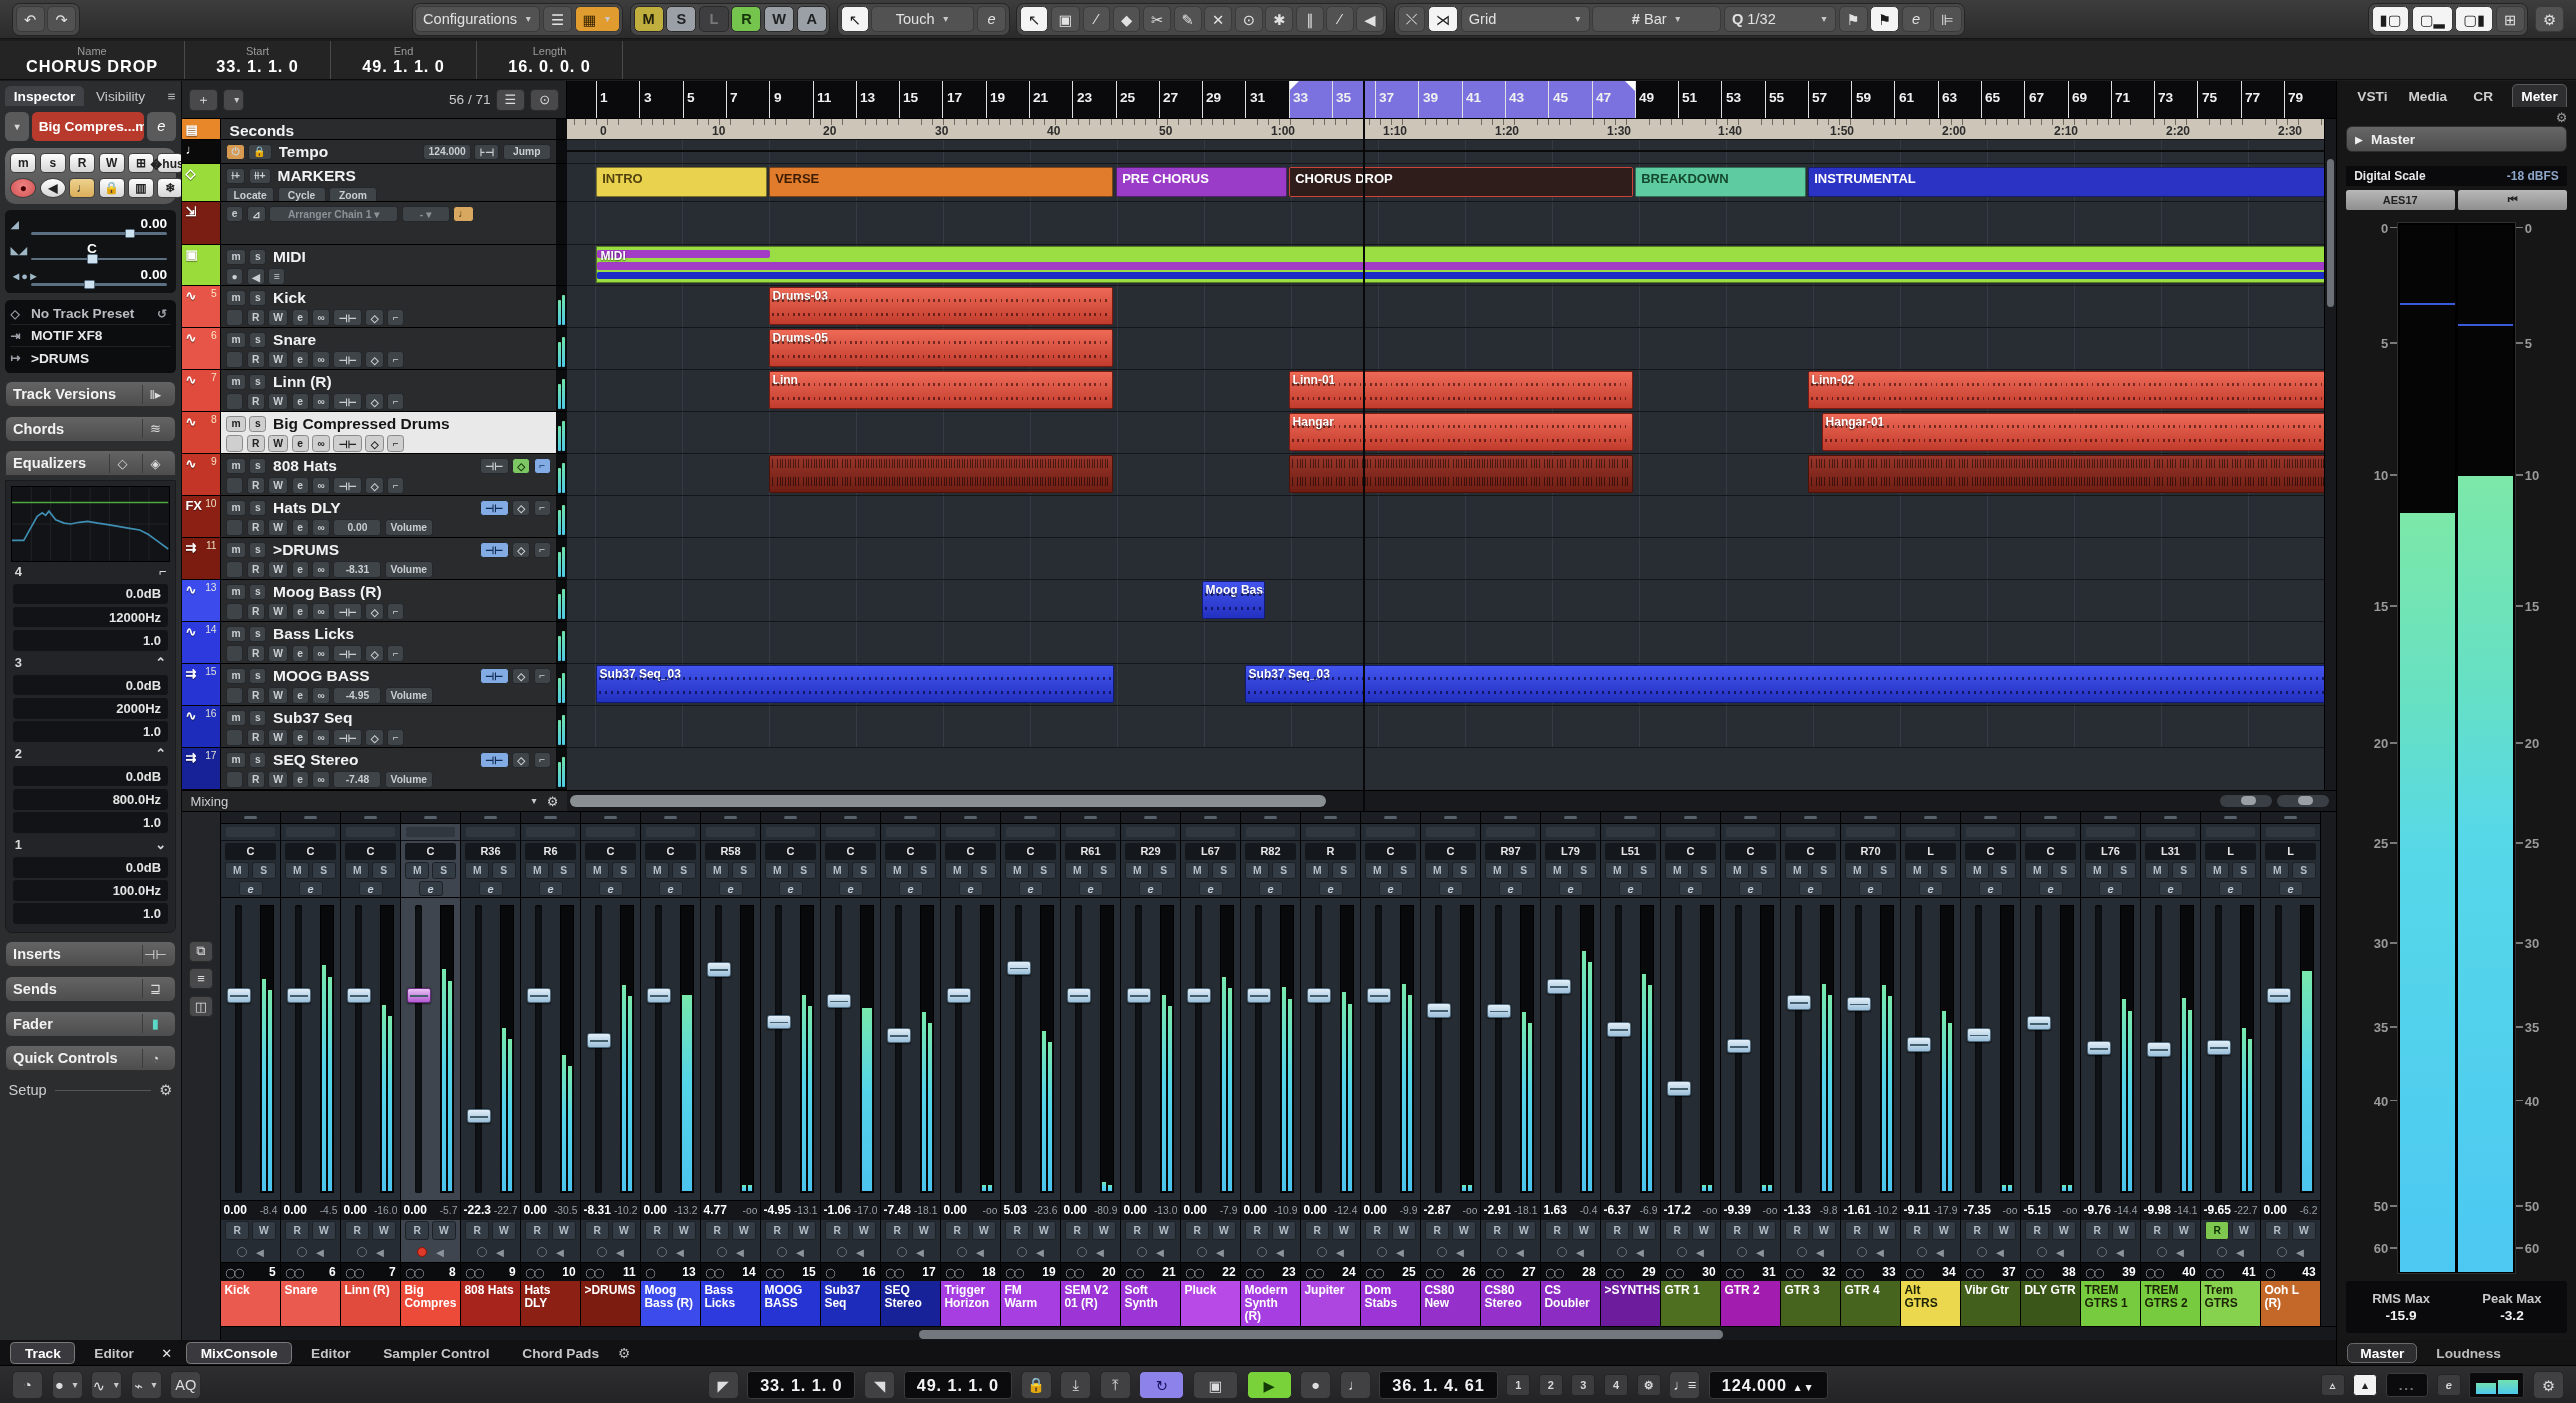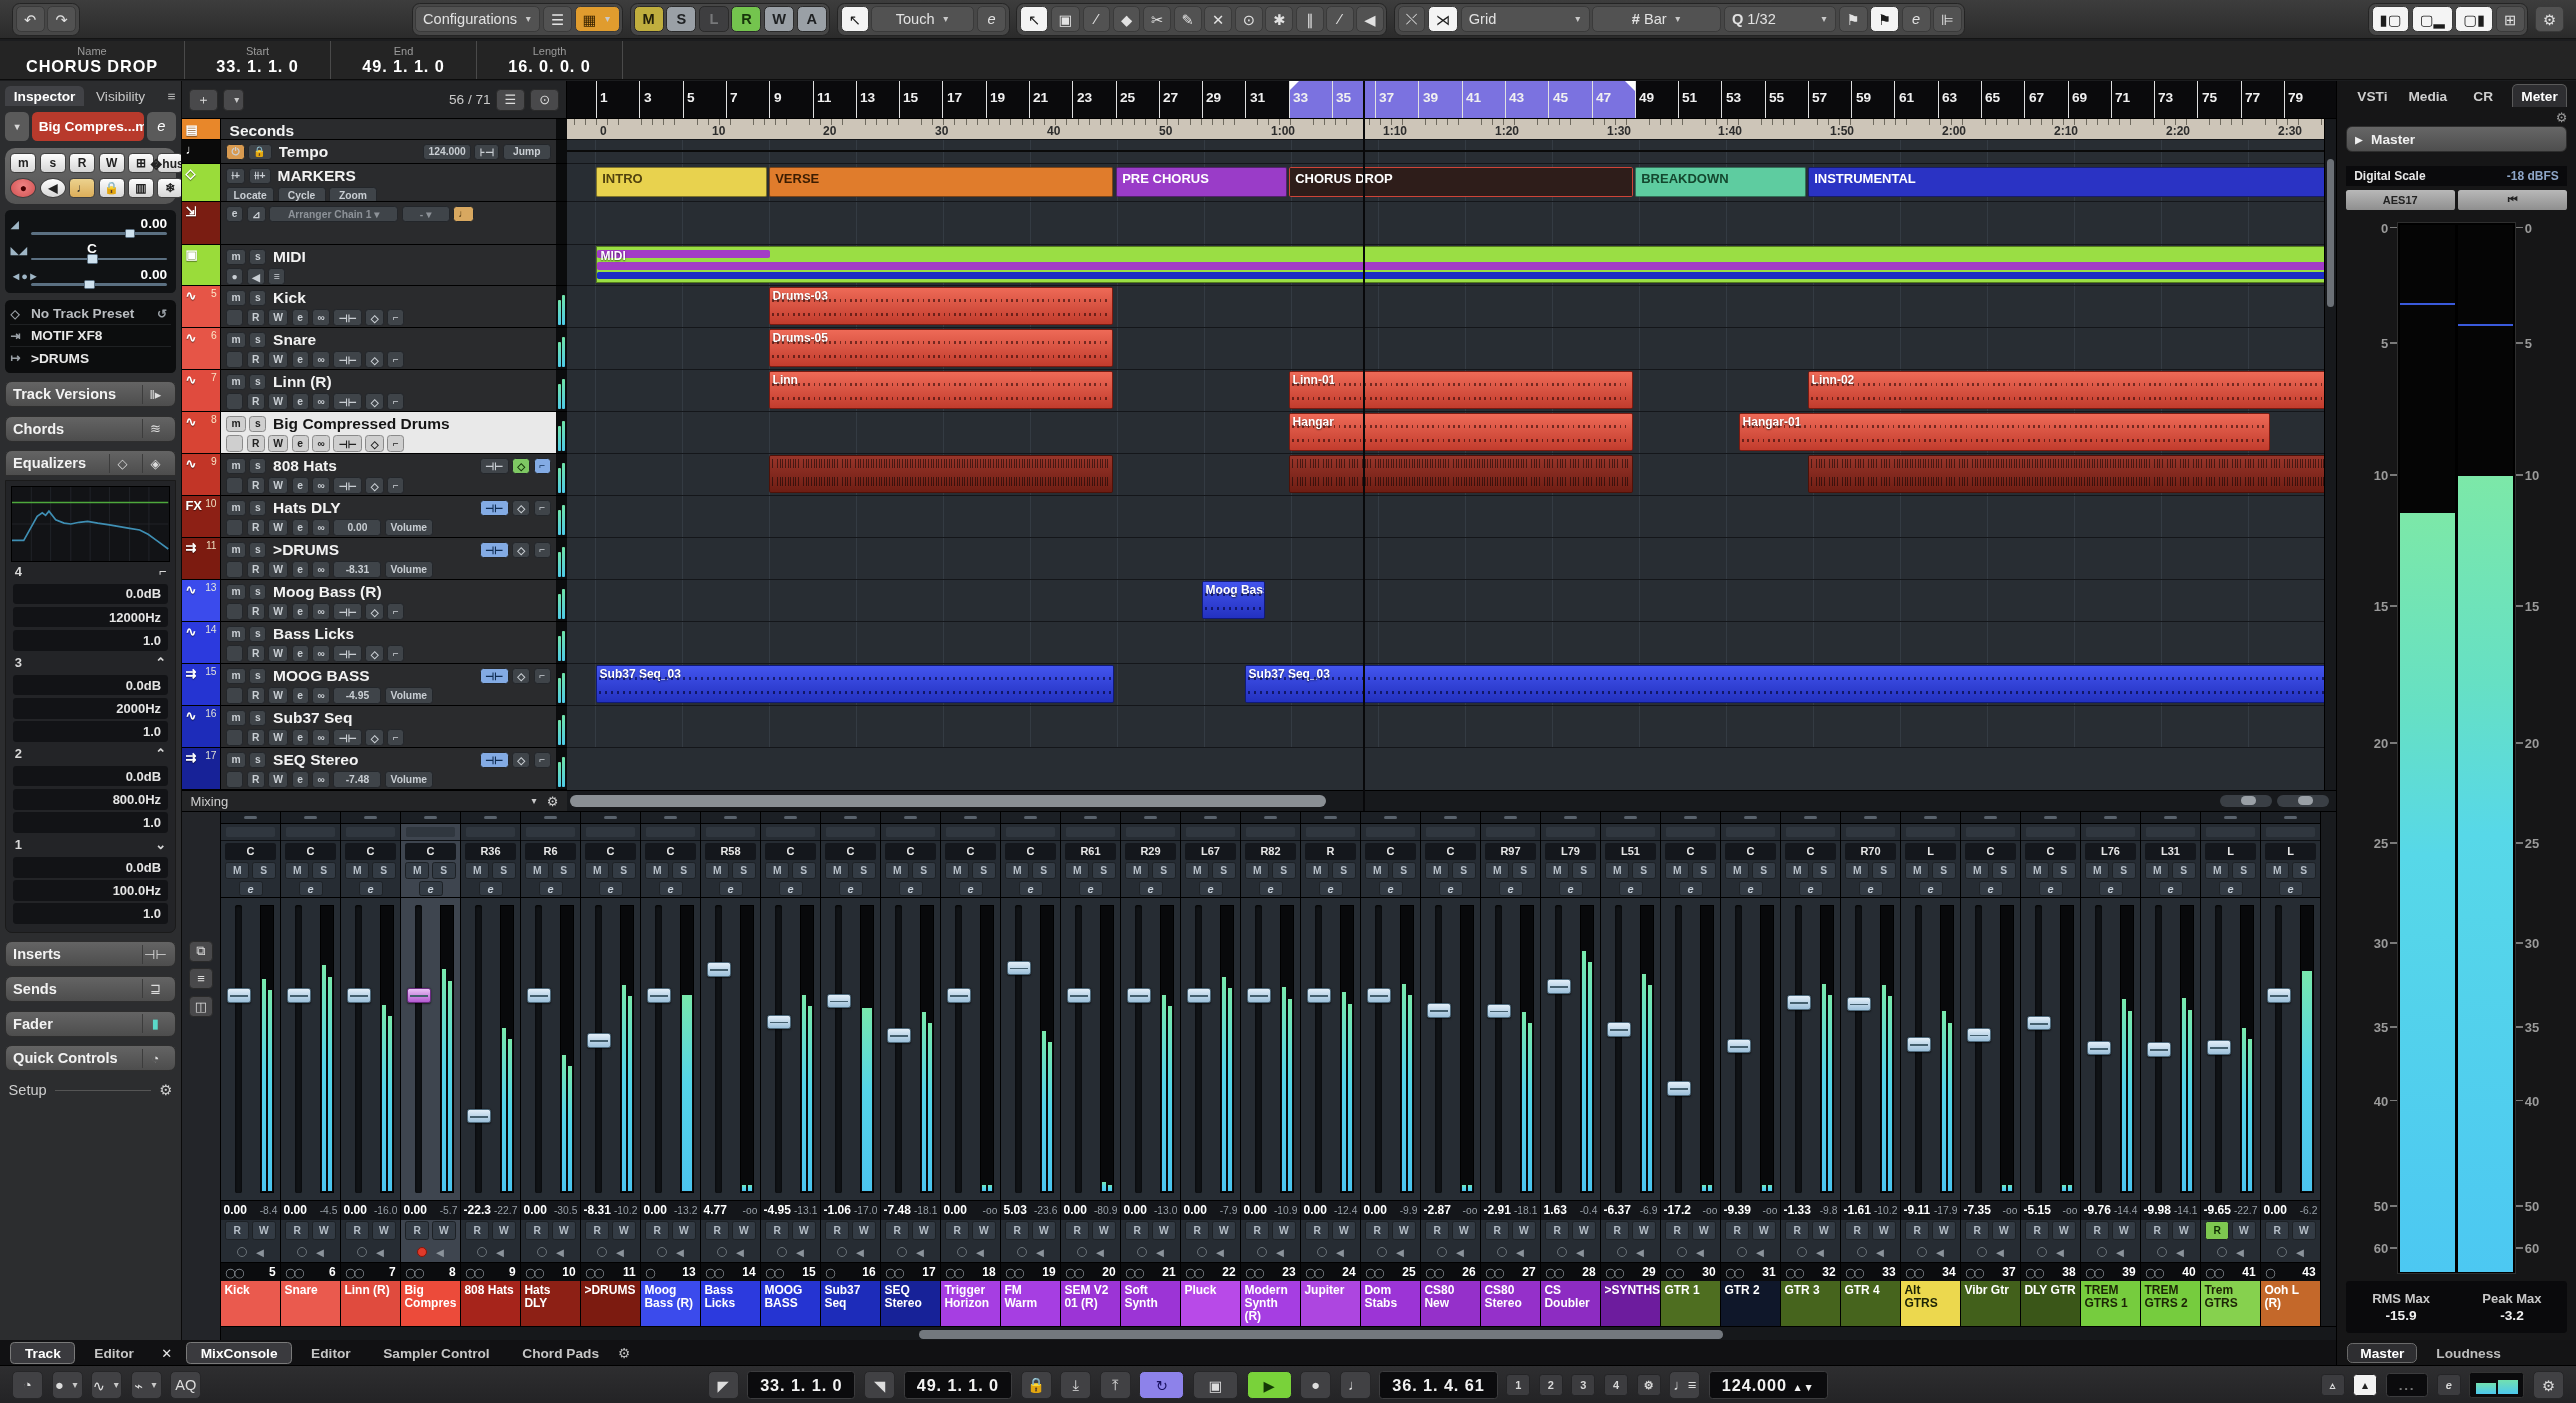--- a/index.html
+++ b/index.html
@@ -1047,21 +1047,21 @@
             <i class="w1"></i>
             <i class="w2"></i>
           </div>
         </div>
         <div class="lane" style="height: 42px;">
           <div class="clip c-red" style="left: 722px; width: 344px;">
             <span class="cl">Hangar</span>
             <i class="w1"></i>
             <i class="w2"></i>
           </div>
-          <div class="clip c-red" style="left: 1172px; width: 531px;">
+          <div class="clip c-red" style="left: 1255px; width: 531px;">
             <span class="cl">Hangar-01</span>
             <i class="w1"></i>
             <i class="w2"></i>
           </div>
         </div>
         <div class="lane" style="height: 42px;">
           <div class="clip c-dark" style="left: 202px; width: 344px;">
             <i class="w1"></i>
             <i class="w2"></i>
           </div>
@@ -2177,21 +2177,21 @@
             <b>W</b>
           </div>
           <div class="ch-rm">
             <span class="rec"></span>
             <span>◀</span>
           </div>
           <div class="ch-num">
             <span>◯◯</span>
             <b>31</b>
           </div>
-          <div class="ch-name" style="background: #0f172a;">GTR 2</div>
+          <div class="ch-name" style="background: #a21caf;">GTR 2</div>
         </div>
         <div class="ch">
           <div class="ch-rack">
             <i></i>
           </div>
           <div class="ch-slot">
             <i></i>
           </div>
           <div class="ch-pan">C</div>
           <div class="ch-ms">

